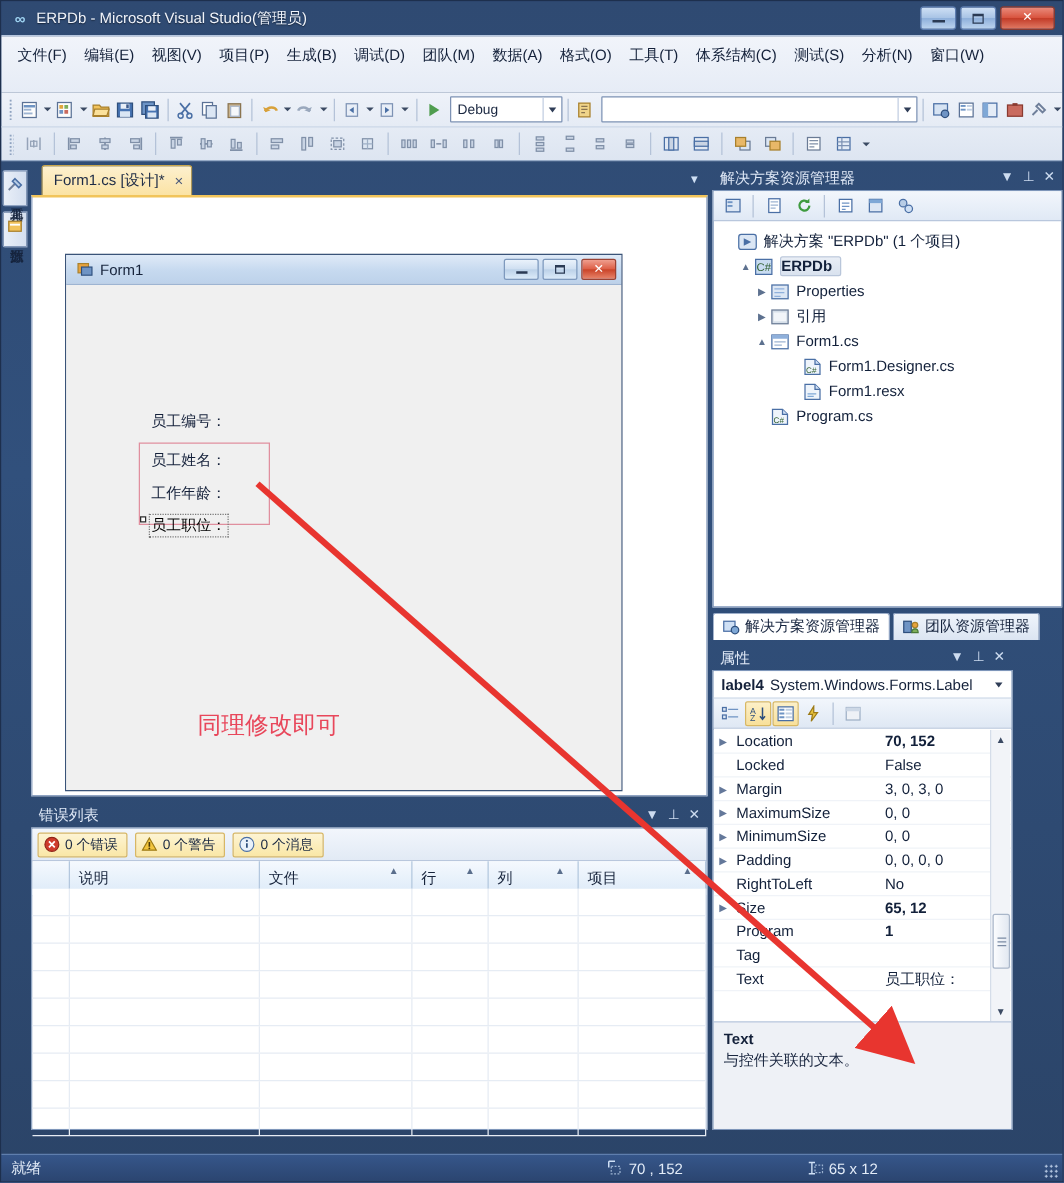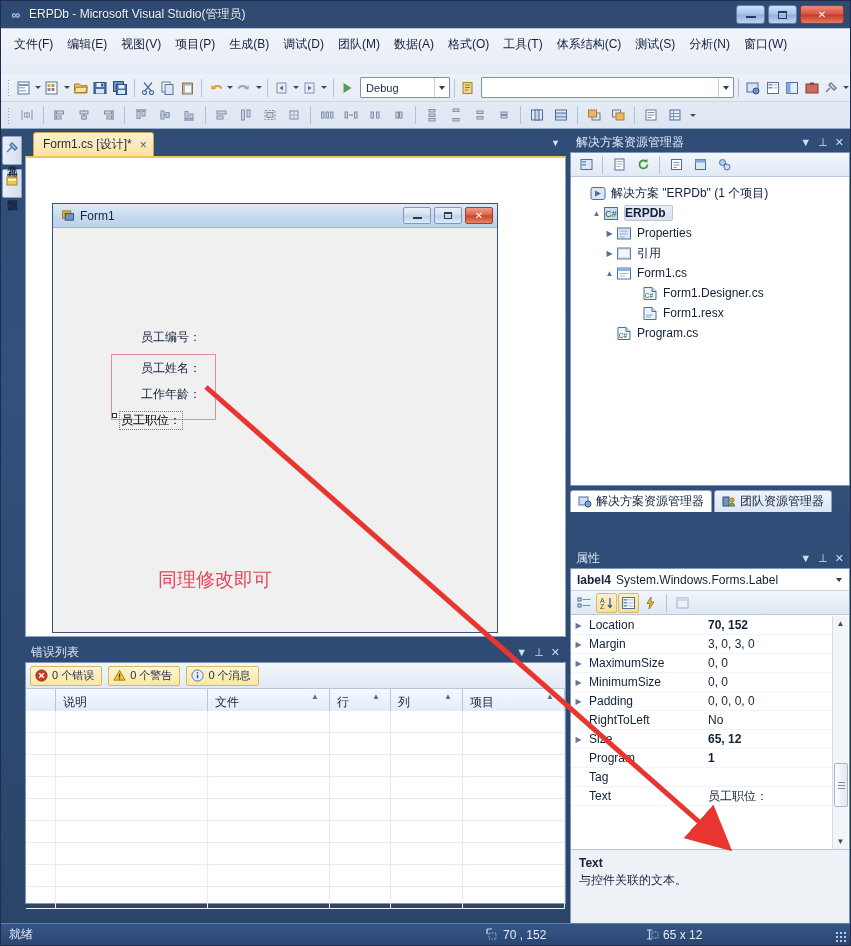--- a/index.html
+++ b/index.html
@@ -162,21 +162,21 @@
     border: 1px solid #9a4234;
     background: linear-gradient(180deg,#ef9e8e 0%, #dd5f47 48%, #ca4429 52%, #e8846b 100%);
     color: #fff; font-weight: bold; font-size: 10px;
   }
   .fb .mn { width:9px; height:2px; background:#2a3a54; margin-top:5px; }
   .fb .mx { width:8px; height:7px; border:1px solid #2a3a54; border-top-width:2px; }
   .formcanvas { position: absolute; inset: 24px 0 0 0; background:#f0f0f0; }
 
   .flabel {
     position: absolute; font-size: 12px; color: #14203a;
-    white-space: nowrap; line-height: 14px; margin-left: 20px;
+    white-space: nowrap; line-height: 14px;
   }
   .selrect {
     position: absolute;
     border: 1px solid #e08f9e; background: transparent;
   }
   .selected-label {
     position: absolute;
     border: 1px dotted #7a7a7a;
     padding: 0 1px;
   }
@@ -259,21 +259,21 @@
     display: flex; align-items: flex-end; gap: 2px;
   }
   .setab {
     height: 22px; display: flex; align-items: center; gap: 4px;
     padding: 0 7px; font-size: 12px; color:#15233d;
     border: 1px solid #8fa3c2; border-bottom: none; border-radius: 3px 3px 0 0;
     background: linear-gradient(180deg,#eff4fb 0%, #dbe5f2 100%);
   }
   .setab.active { background:#fff; }
 
-  .props { position: absolute; left: 0; top: 384px; width: 280px; height: 388px; margin-top: 32px; }
+  .props { position: absolute; left: 0; top: 384px; width: 240px; height: 388px; }
   .propbody {
     position: absolute; top: 20px; left: 0; right: 0; bottom: 0;
     background: #fff; border: 1px solid #7e96ba;
   }
   .propsel {
     height: 22px; display: flex; align-items: center; padding: 0 3px 0 6px;
     background: #fff; border-bottom: 1px solid #c6d3e5; font-size: 12px; color:#14213a;justify-content:space-between;
   }
   .propsel .arrow { margin-left:auto; width:14px; display:flex; align-items:center; justify-content:center; }
   .propsel .arrow::after { content:''; border-left:3px solid transparent; border-right:3px solid transparent; border-top:4px solid #2f3d57; }
@@ -1101,20 +1101,25 @@
             </div>
         </div>
 
         <div class="propgrid">
           <div class="prow">
               <span class="pexp">▶</span>
               <span class="pname">Location</span>
               <span class="pval bold">70, 152</span>
             </div>
           <div class="prow">
+              <span class="pexp"></span>
+              <span class="pname">Locked</span>
+              <span class="pval">False</span>
+            </div>
+          <div class="prow">
               <span class="pexp">▶</span>
               <span class="pname">Margin</span>
               <span class="pval">3, 0, 3, 0</span>
             </div>
           <div class="prow">
               <span class="pexp">▶</span>
               <span class="pname">MaximumSize</span>
               <span class="pval">0, 0</span>
             </div>
           <div class="prow">

